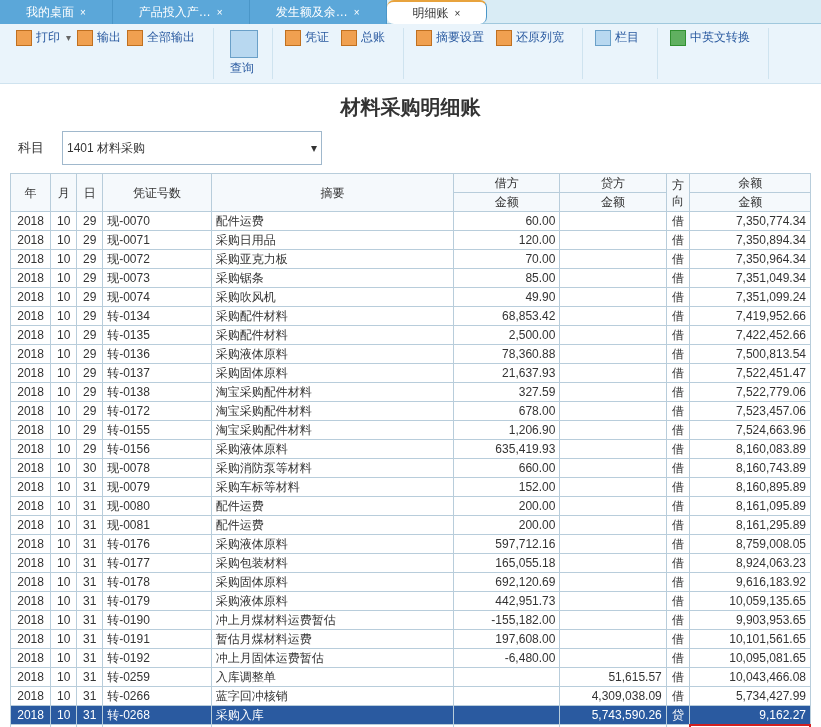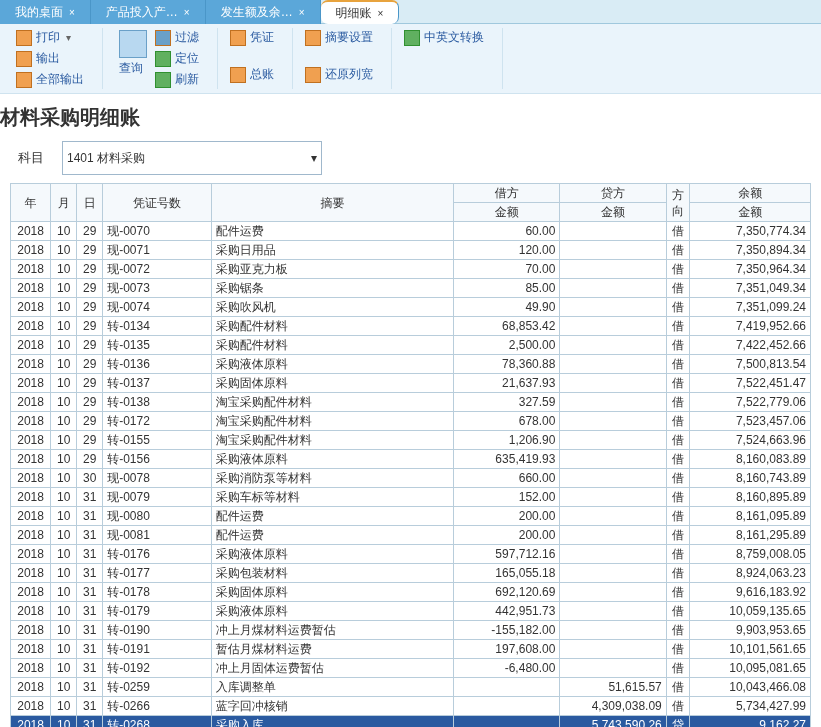--- a/index.html
+++ b/index.html
@@ -1,31 +1,31 @@
 <!DOCTYPE html>
 <html><head>
 <meta charset="utf-8">
 <style>
 * { box-sizing: border-box; margin: 0; padding: 0; }
 body { font-family: "Microsoft YaHei", SimSun, Arial, sans-serif; font-size: 12px; background: #fff; color: #333; width: 821px; }
 .tabs { display: flex; background: #d9ecf5; height: 24px; border-bottom: 1px solid #a0c8dd; }
-.tab { padding: 4px 15px; background: #5ba7d9; color: #fff; font-size: 12px; cursor: pointer; border-right: 1px solid #4a96c8; display: flex; align-items: center; height: 24px; }
+.tab { padding: 4px 26px; background: #5ba7d9; color: #fff; font-size: 12px; cursor: pointer; border-right: 1px solid #4a96c8; display: flex; align-items: center; height: 24px; }
 .tab.inactive { background: #5ba7d9; }
 .tab.active { background: #fff; color: #333; border-top: 2px solid #e8a33d; border-radius: 7px; }
 .tab .close { margin-left: 6px; font-size: 10px; }
 .toolbar { display: flex; background: #eaf4fb; border-bottom: 1px solid #cfe3ef; padding: 4px 6px; gap: 2px; }
 .tgroup { display: flex; flex-direction: column; border-right: 1px solid #cfe3ef; padding: 0 8px; }
 .tgroup.row { flex-direction: row; align-items: flex-start; }
-.tcol { display: flex; flex-direction: column; gap: 2px; margin-right: 8px; }
+.tcol { display: flex; flex-direction: row; gap: 2px; margin-right: 8px; }
 .titem { display: flex; align-items: center; gap: 4px; color: #2a5aa0; font-size: 12px; cursor: pointer; padding: 1px 2px; white-space: nowrap; }
 .titem .ticon { width: 16px; height: 16px; display: inline-block; background: #f0a050; border: 1px solid #c07020; }
 .tbig { display: flex; flex-direction: column; align-items: flex-start; gap: 2px; padding: 2px 6px; cursor: pointer; color: #2a5aa0; }
 .tbig .ticon { width: 28px; height: 28px; background: #f0a050; border: 1px solid #c07020; }
 .tdrop { font-size: 10px; color: #666; margin-left: 2px; }
-.page-title { font-size: 20px; font-weight: bold; padding: 10px 0 6px; }
+.page-title { text-align: center; font-size: 20px; font-weight: bold; padding: 10px 0 6px; }
 .subject-row { display: flex; align-items: center; padding: 4px 10px 8px 18px; gap: 18px; }
 .subject-row label { font-size: 13px; }
 .subject-select { width: 260px; height: 22px; border: 1px solid #a0b8cc; display: flex; align-items: center; justify-content: space-between; padding: 16px 4px; background: #fff; }
 .grid-wrap { padding: 0 10px; }
 .grid { border-collapse: collapse; width: 100%; table-layout: fixed; }
 .grid th, .grid td { border: 1px solid #b8cddb; font-size: 12px; padding: 1px 4px; height: 17px; line-height: 16px; }
 .grid th { background: #f5f9fc; font-weight: normal; text-align: center; }
 .grid td { background: #fff; }
 .grid td.num { text-align: right; }
 .grid td.ctr { text-align: center; }
@@ -73,58 +73,52 @@
           <span class="ticon"></span>
           <span>全部输出</span>
         </div>
     </div>
   </div>
   <div class="tgroup row">
     <div class="tbig">
         <span class="ticon" style="background:#b8d8f0;border-color:#6aa0c8;"></span>
         <span>查询</span>
       </div>
+  </div>
+  <div class="tgroup row">
     <div class="tcol">
       <div class="titem">
-          <span class="ticon" style="background:#6aa0c8;"></span>
-          <span>过滤</span>
-        </div>
-      <div class="titem">
-          <span class="ticon" style="background:#60b060;border-color:#309030;"></span>
-          <span>定位</span>
-        </div>
-      <div class="titem">
-          <span class="ticon" style="background:#60b060;border-color:#309030;"></span>
-          <span>刷新</span>
+          <span class="ticon"></span>
+          <span>凭证</span>
+        </div>
+      <div class="titem" style="height:14px;"></div>
+      <div class="titem">
+          <span class="ticon"></span>
+          <span>总账</span>
         </div>
     </div>
   </div>
   <div class="tgroup row">
     <div class="tcol">
       <div class="titem">
           <span class="ticon"></span>
-          <span>凭证</span>
+          <span>摘要设置</span>
         </div>
       <div class="titem" style="height:14px;"></div>
       <div class="titem">
           <span class="ticon"></span>
-          <span>总账</span>
+          <span>还原列宽</span>
         </div>
     </div>
   </div>
   <div class="tgroup row">
     <div class="tcol">
       <div class="titem">
-          <span class="ticon"></span>
-          <span>摘要设置</span>
-        </div>
-      <div class="titem" style="height:14px;"></div>
-      <div class="titem">
-          <span class="ticon"></span>
-          <span>还原列宽</span>
+          <span class="ticon" style="background:#b8d8f0;border-color:#6aa0c8;"></span>
+          <span>栏目</span>
         </div>
     </div>
   </div>
   <div class="tgroup row">
     <div class="tcol">
       <div class="titem">
           <span class="ticon" style="background:#60b060;border-color:#309030;"></span>
           <span>中英文转换</span>
         </div>
     </div>

